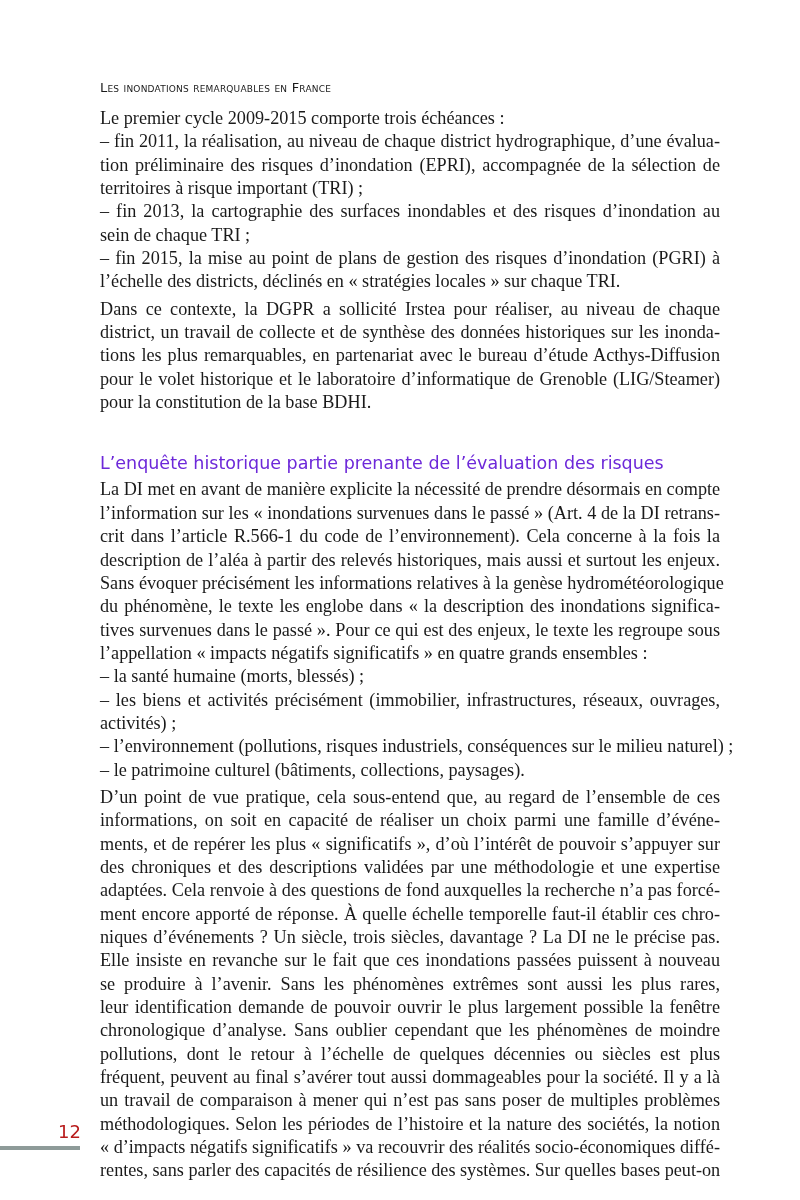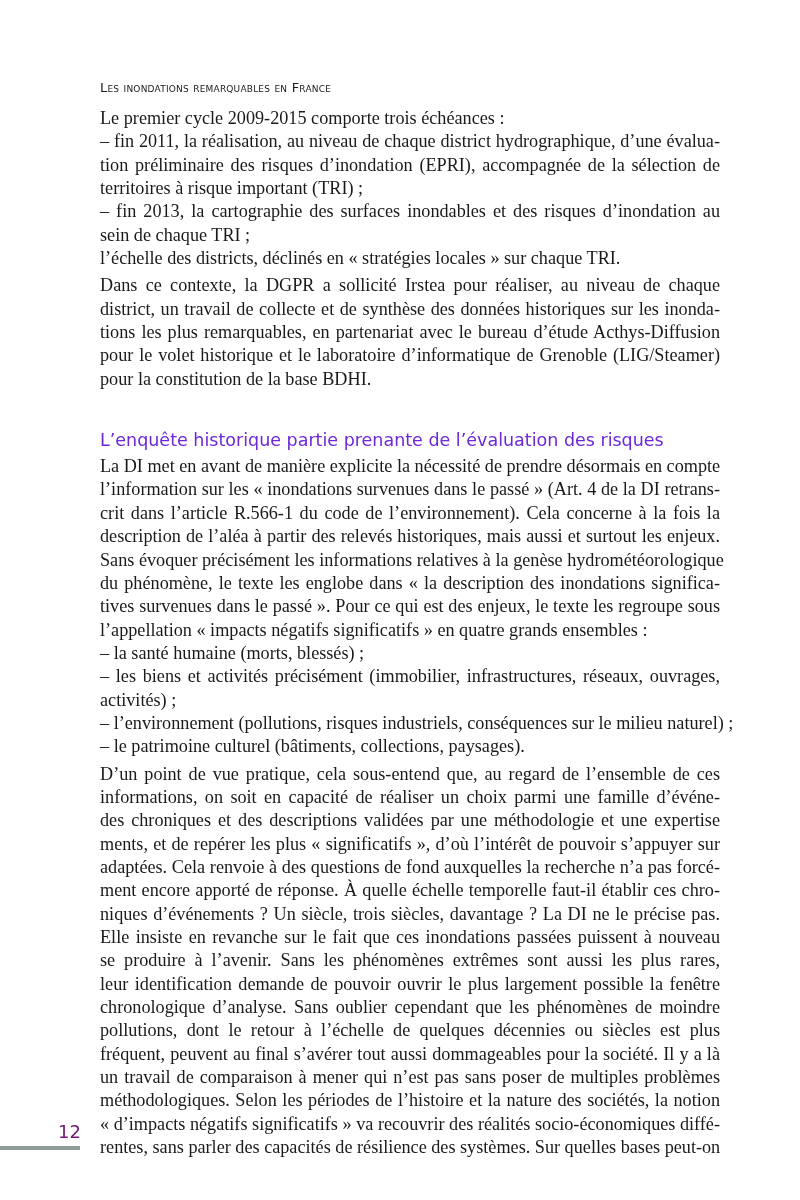--- a/index.html
+++ b/index.html
@@ -61,21 +61,21 @@
       color: #6d28d9;
     }
     .page-number {
       position: absolute;
       left: 58px;
       top: 1121px;
       width: 22px;
       text-align: right;
       font-family: "DejaVu Sans", sans-serif;
       font-size: 18px;
-      color: #701a75;
+      color: #b91c1c;
     }
     .page-rule {
       position: absolute;
       left: 0;
       top: 1146px;
       width: 80px;
       height: 4px;
       background: #8e9b99;
     }
   </style>
@@ -86,20 +86,21 @@
 
 <div class="body-text">
 
   <div class="para">
     <span class="line last">Le premier cycle 2009-2015 comporte trois échéances :</span>
     <span class="line">– fin 2011, la réalisation, au niveau de chaque district hydrographique, d’une évalua-</span>
     <span class="line">tion préliminaire des risques d’inondation (EPRI), accompagnée de la sélection de</span>
     <span class="line last">territoires à risque important (TRI) ;</span>
     <span class="line">– fin 2013, la cartographie des surfaces inondables et des risques d’inondation au</span>
     <span class="line last">sein de chaque TRI ;</span>
+    <span class="line">– fin 2015, la mise au point de plans de gestion des risques d’inondation (PGRI) à</span>
     <span class="line last">l’échelle des districts, déclinés en « stratégies locales » sur chaque TRI.</span>
   </div>
 
   <div class="para">
     <span class="line">Dans ce contexte, la DGPR a sollicité Irstea pour réaliser, au niveau de chaque</span>
     <span class="line">district, un travail de collecte et de synthèse des données historiques sur les inonda-</span>
     <span class="line">tions les plus remarquables, en partenariat avec le bureau d’étude Acthys-Diffusion</span>
     <span class="line">pour le volet historique et le laboratoire d’informatique de Grenoble (LIG/Steamer)</span>
     <span class="line last">pour la constitution de la base BDHI.</span>
   </div>
@@ -118,22 +119,22 @@
     <span class="line last">– la santé humaine (morts, blessés) ;</span>
     <span class="line">– les biens et activités précisément (immobilier, infrastructures, réseaux, ouvrages,</span>
     <span class="line last">activités) ;</span>
     <span class="line">– l’environnement (pollutions, risques industriels, conséquences sur le milieu naturel) ;</span>
     <span class="line last">– le patrimoine culturel (bâtiments, collections, paysages).</span>
   </div>
 
   <div class="para">
     <span class="line">D’un point de vue pratique, cela sous-entend que, au regard de l’ensemble de ces</span>
     <span class="line">informations, on soit en capacité de réaliser un choix parmi une famille d’événe-</span>
+    <span class="line">ments, et de repérer les plus « significatifs », d’où l’intérêt de pouvoir s’appuyer sur</span>
     <span class="line">des chroniques et des descriptions validées par une méthodologie et une expertise</span>
-    <span class="line">ments, et de repérer les plus « significatifs », d’où l’intérêt de pouvoir s’appuyer sur</span>
     <span class="line">adaptées. Cela renvoie à des questions de fond auxquelles la recherche n’a pas forcé-</span>
     <span class="line">ment encore apporté de réponse. À quelle échelle temporelle faut-il établir ces chro-</span>
     <span class="line">niques d’événements ? Un siècle, trois siècles, davantage ? La DI ne le précise pas.</span>
     <span class="line">Elle insiste en revanche sur le fait que ces inondations passées puissent à nouveau</span>
     <span class="line">se produire à l’avenir. Sans les phénomènes extrêmes sont aussi les plus rares,</span>
     <span class="line">leur identification demande de pouvoir ouvrir le plus largement possible la fenêtre</span>
     <span class="line">chronologique d’analyse. Sans oublier cependant que les phénomènes de moindre</span>
     <span class="line">pollutions, dont le retour à l’échelle de quelques décennies ou siècles est plus</span>
     <span class="line">fréquent, peuvent au final s’avérer tout aussi dommageables pour la société. Il y a là</span>
     <span class="line">un travail de comparaison à mener qui n’est pas sans poser de multiples problèmes</span>

